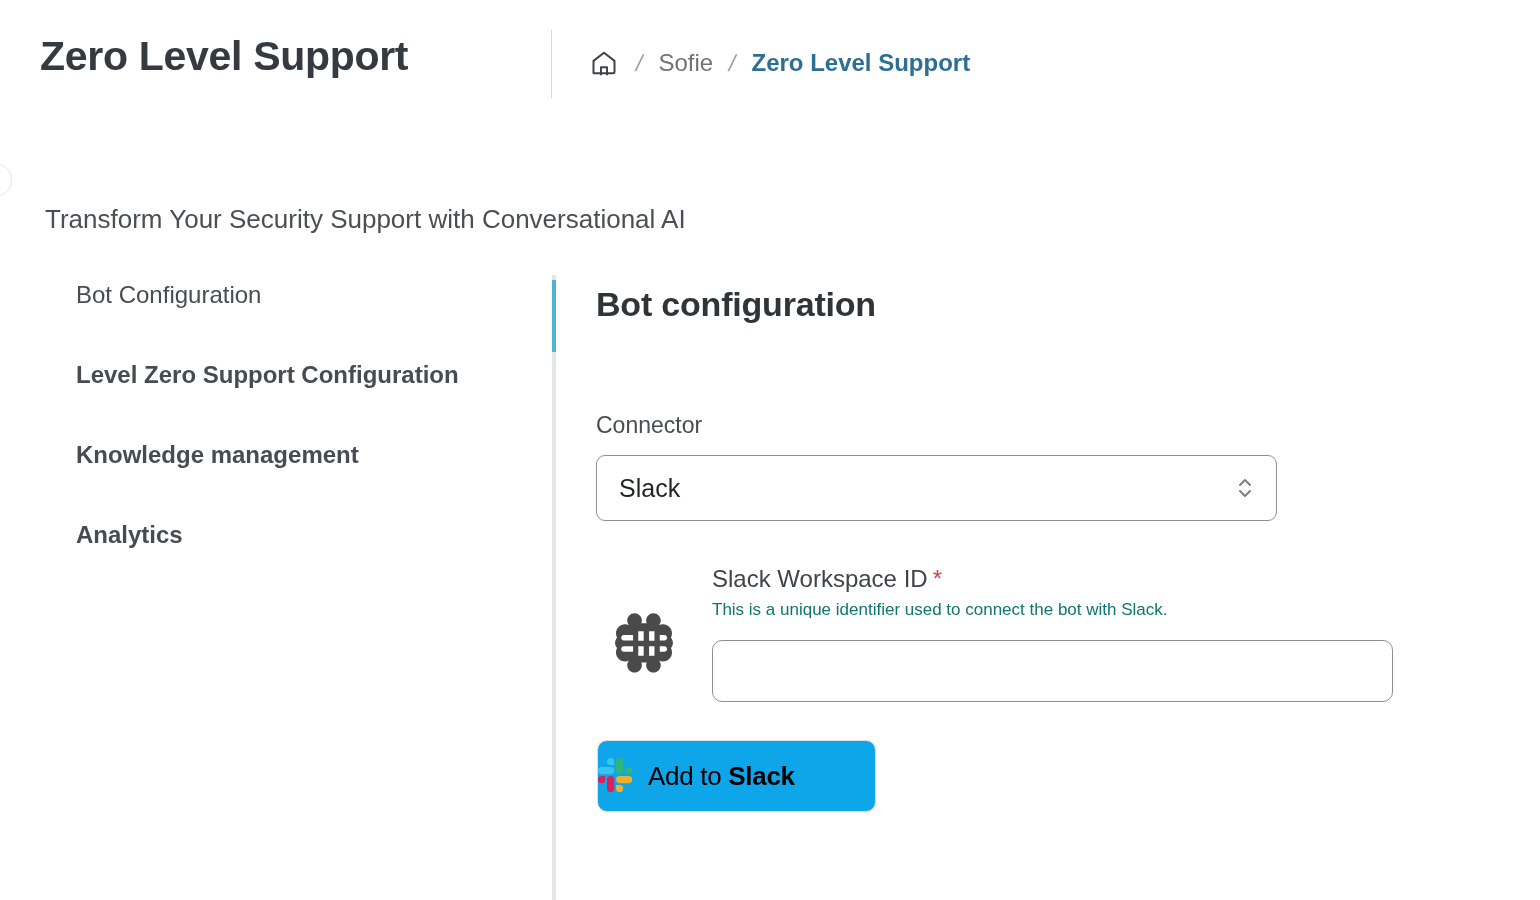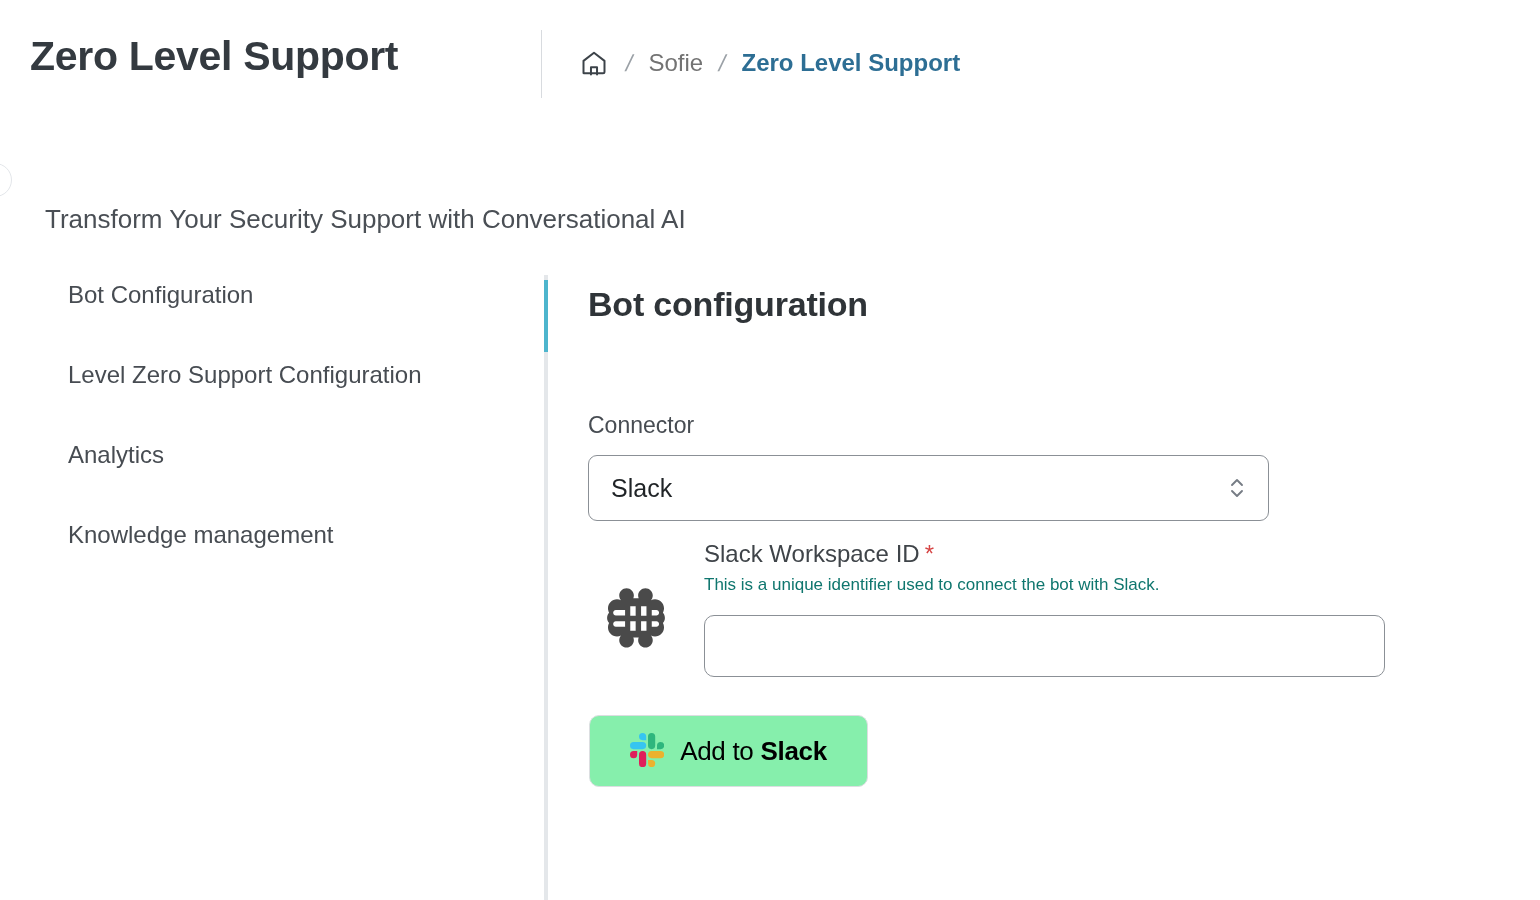--- a/index.html
+++ b/index.html
@@ -28,21 +28,21 @@
     width: 34px;
     height: 34px;
     border: 1px solid #e3e6ea;
     border-radius: 50%;
     background: #ffffff;
   }
 
   
   .header {
     position: absolute;
-    left: 0; top: 0;
+    left: 10px; top: 0;
     width: 1274px;
     height: 130px;
     display: flex;
     align-items: flex-start;
   }
   .page-title {
     position: absolute;
     left: 30px;
     top: 36px;
     font-size: 41px;
@@ -101,21 +101,21 @@
     left: 45px;
     top: 204px;
     font-size: 26px;
     color: #4a4f55;
     white-space: nowrap;
   }
 
   
   .body-wrap {
     position: absolute;
-    left: 4px;
+    left: 12px;
     top: 275px;
     width: 1316px;
     height: 625px;
   }
 
   
   .sidenav {
     position: absolute;
     left: 0;
     top: 0;
@@ -124,21 +124,21 @@
   .nav-item {
     font-size: 24px;
     color: #474c52;
     padding: 0 0 0 64px;
     height: 40px;
     display: flex;
     align-items: center;
     white-space: nowrap;
     cursor: pointer;
   }
-  .nav-item + .nav-item { margin-top: 40px; }
+  .nav-item + .nav-item { margin-top: 40px; font-weight: bold; }
 
   
   .v-divider {
     position: absolute;
     left: 540px;
     top: 0;
     width: 4px;
     height: 625px;
     background: #e4e7ea;
   }
@@ -201,21 +201,21 @@
     width: 20px;
     height: 34px;
     color: #767c85;
     pointer-events: none;
   }
 
   
   .ws-group {
     display: flex;
     align-items: flex-start;
-    margin-top: 19px;
+    margin-top: 44px;
   }
   .ws-icon {
     width: 96px;
     min-width: 96px;
     padding-top: 43px;
     display: flex;
     justify-content: center;
     color: #4a4a4a;
   }
   .ws-fields {
@@ -255,24 +255,23 @@
   }
 
   
   .add-slack-btn {
     margin-top: 38px;
     margin-left: 1px;
     width: 279px;
     height: 72px;
     border: 1px solid #dcdee1;
     border-radius: 10px;
-    background: #86efac;
-    display: flex;
-    align-items: center;
-    justify-content: center;
+    background: #0ea5e9;
+    display: flex;
+    align-items: center;
     gap: 16px;
     cursor: pointer;
     padding: 0;
   }
   .add-slack-label {
     font-size: 26px;
     color: #000000;
     font-family: "Liberation Sans", sans-serif;
     letter-spacing: -0.3px;
     white-space: nowrap;
@@ -304,22 +303,22 @@
     </div>
   </div>
 
   <div class="subtitle">Transform Your Security Support with Conversational AI</div>
 
   <div class="body-wrap">
 
     <div class="sidenav">
       <div class="nav-item">Bot Configuration</div>
       <div class="nav-item">Level Zero Support Configuration</div>
+      <div class="nav-item">Knowledge management</div>
       <div class="nav-item">Analytics</div>
-      <div class="nav-item">Knowledge management</div>
     </div>
 
     <div class="v-divider">
       <div class="v-divider-accent"></div>
     </div>
 
     <div class="panel">
       <div class="panel-title">Bot configuration</div>
 
       <div class="field-label">Connector</div>

